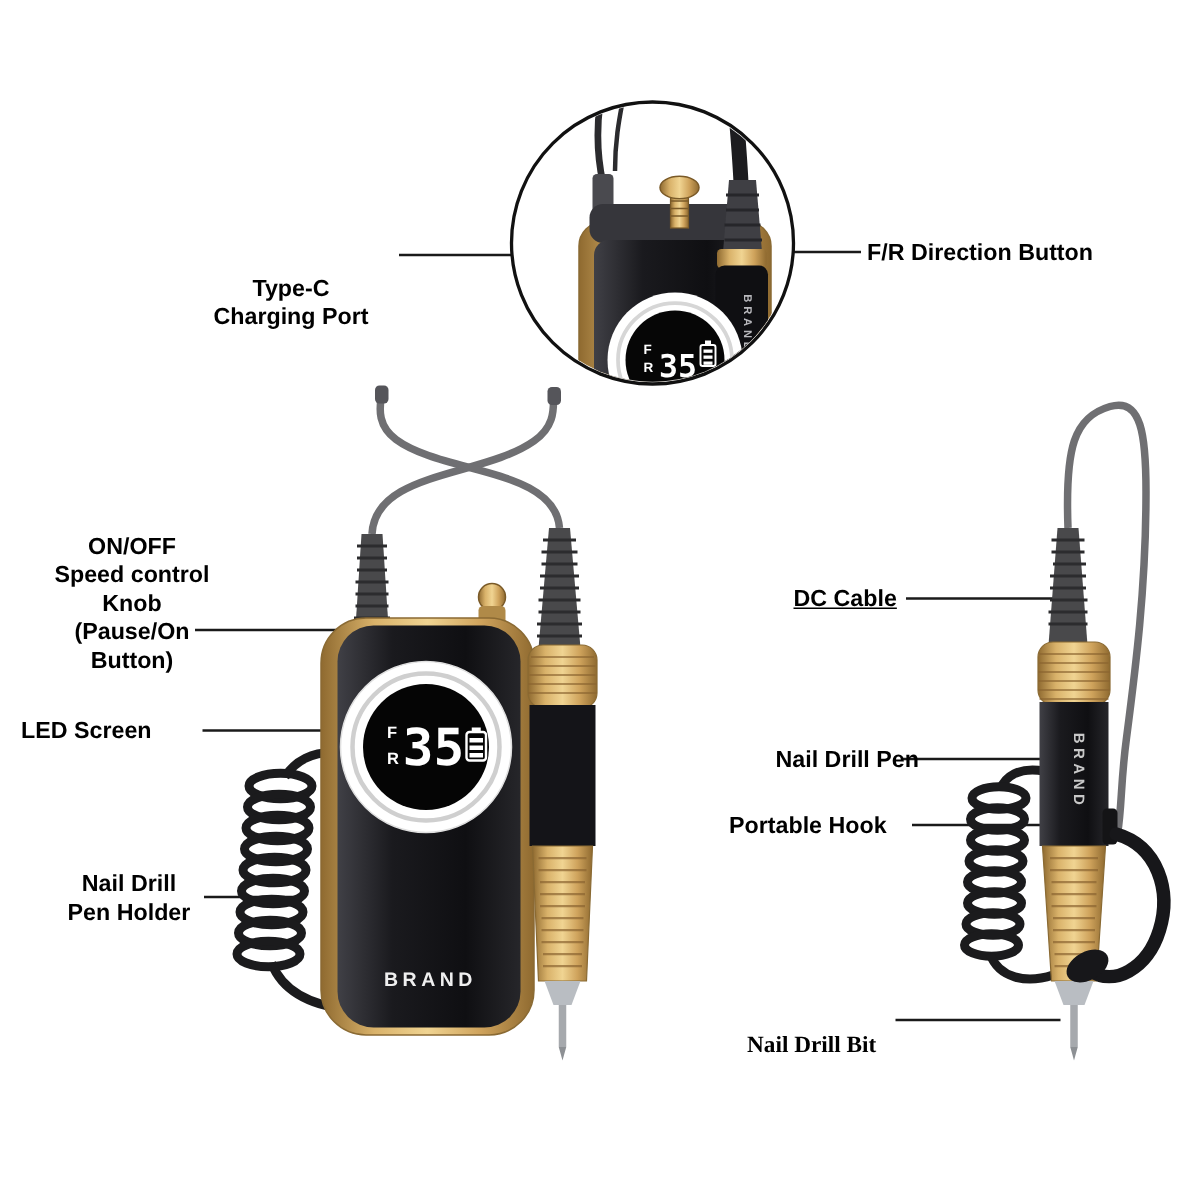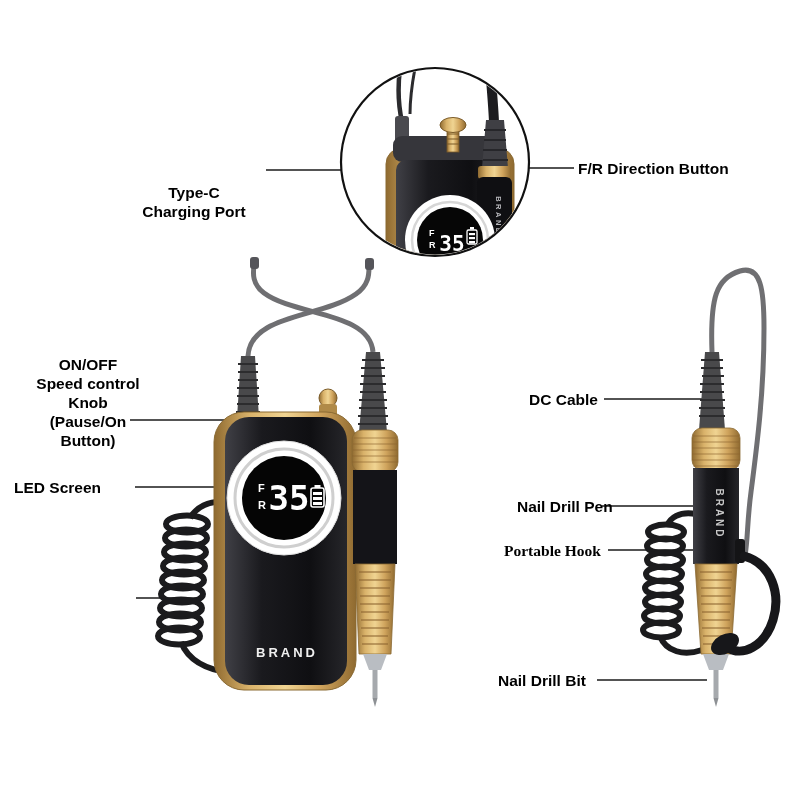--- a/index.html
+++ b/index.html
@@ -199,22 +199,24 @@
 <div class="label center" style="left:8px; top:356px; width:160px;">ON/OFF
 Speed control
 Knob
 (Pause/On
 Button)</div>
 
 <div class="label" style="left:578px; top:160px;">F/R Direction Button</div>
 
 <div class="label" style="left:14px; top:479px;">LED Screen</div>
 
-
-<div class="label" style="left:529px; top:391px;">DC Cable</div>
+<div class="label center" style="left:16px; top:581px; width:140px;">Nail Drill
+Pen Holder</div>
+
+<div class="label" style="left:529px; top:391px;text-decoration:underline;">DC Cable</div>
 
 <div class="label" style="left:517px; top:498px;">Nail Drill Pen</div>
 
-<div class="label" style="left:504px; top:542px;font-family:Liberation Serif, serif;">Portable Hook</div>
-
-<div class="label" style="left:498px; top:672px;">Nail Drill Bit</div>
+<div class="label" style="left:486px; top:542px;">Portable Hook</div>
+
+<div class="label" style="left:498px; top:688px;font-family:Liberation Serif, serif;">Nail Drill Bit</div>
 
 </div>
 
 </body></html>

